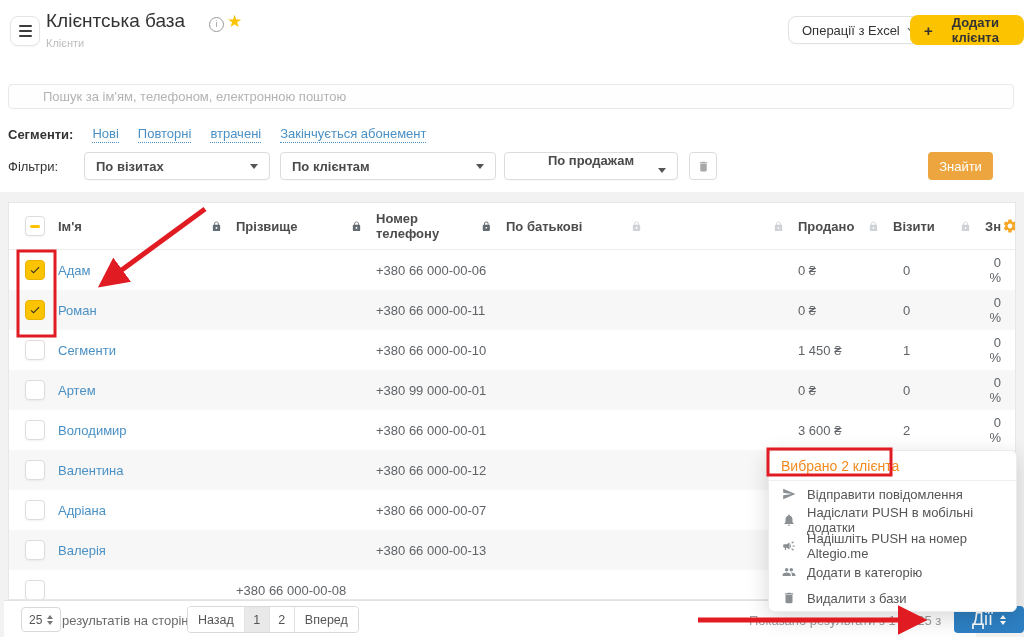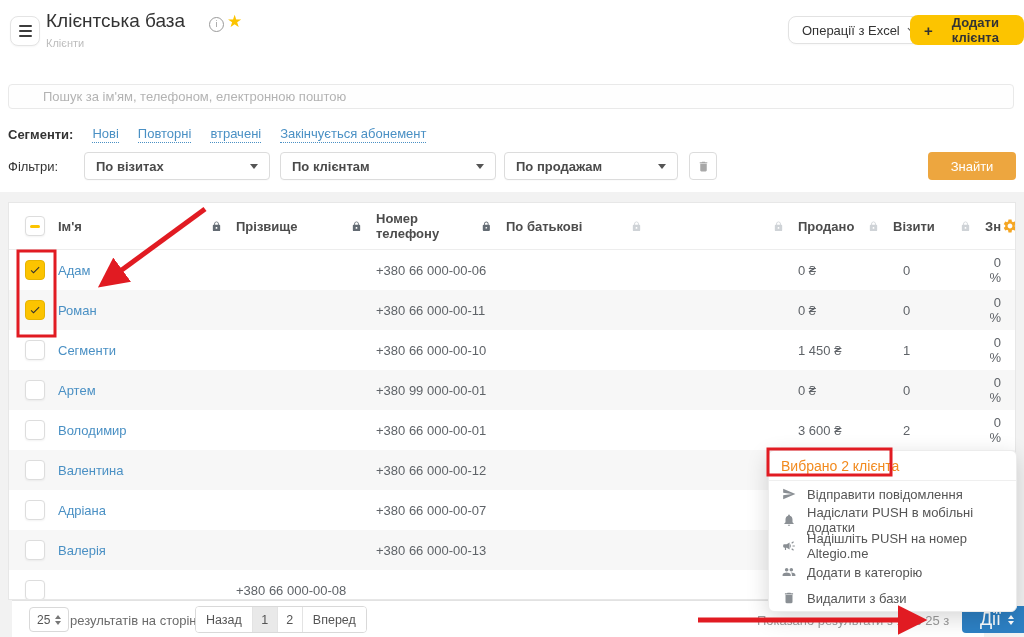--- a/index.html
+++ b/index.html
@@ -42,25 +42,25 @@
 
   .filters-row{position:absolute;left:8px;top:152px;display:flex;align-items:center;}
   .filters-label{font-size:13px;color:#333;width:52px;}
   .f-dd{height:28px;box-sizing:border-box;border:1px solid #dcdcdc;border-radius:4px;background:#fff;
     display:flex;align-items:center;padding:0 11px;font-size:13px;font-weight:bold;color:#4a4a4a;
     cursor:pointer;box-shadow:0 1px 1px rgba(0,0,0,.02);}
   .f-dd .tri{margin-left:auto;width:0;height:0;border-left:4.5px solid transparent;
     border-right:4.5px solid transparent;border-top:5px solid #555;}
   .f-dd:nth-of-type(1){width:186px;margin-right:10px;}
   .f-dd:nth-of-type(2){width:216px;margin-right:8px;}
-  .f-dd:nth-of-type(3){width:174px;margin-right:11px;}
+  .f-dd:nth-of-type(3){width:174px;margin-right:11px;flex-direction:column;}
   .trash-btn{width:28px;height:28px;box-sizing:border-box;border:1px solid #dcdcdc;border-radius:4px;
     background:#fff;display:flex;align-items:center;justify-content:center;cursor:pointer;}
   .trash-btn svg{width:13px;height:13px;fill:#a8a8a8;}
-  .find-btn{position:absolute;left:928px;top:152px;width:88px;height:28px;background:var(--amber);
+  .find-btn{position:absolute;left:928px;top:152px;width:65px;height:28px;background:var(--amber);
     border:none;border-radius:4px;color:#fff;font-size:13px;cursor:pointer;}
 
   
   #table-card{position:absolute;left:8px;top:202px;width:1008px;height:398px;background:#fff;
     border:1px solid #e7e7e7;box-sizing:border-box;overflow:hidden;}
   .tgrid{display:grid;grid-template-columns:49px 178px 140px 130px 150px 142px 95px 92px 1fr;align-items:center;}
   #thead{height:46px;border-bottom:1px solid #ededed;position:relative;}
   .th{font-size:13px;font-weight:bold;color:#4c4c4c;display:flex;align-items:center;}
   .th .lock{margin-left:auto;margin-right:14px;width:11px;height:11px;}
   .lock-dark{fill:#636b73;}
@@ -78,21 +78,21 @@
   .cb.indet i{display:block;width:10px;height:3px;border-radius:1.5px;background:var(--yellow);}
 
   .trow{height:40px;}
   .trow.alt{background:#f7f7f7;}
   .trow .name{font-size:13px;color:var(--link);text-decoration:none;cursor:pointer;}
   .trow .cell{font-size:13px;color:#5f6368;}
   .trow .visits{padding-left:10px;}
   .trow .discount{text-align:right;padding-right:14px;}
 
   
-  #footer-bar{position:absolute;left:12px;top:600px;width:972px;height:37px;background:#fff;
+  #footer-bar{position:absolute;left:4px;top:600px;width:972px;height:37px;background:#fff;
     border-top:1px solid #e2e2e2;box-sizing:border-box;}
   .perpage{position:absolute;left:17px;top:6px;height:25px;box-sizing:border-box;border:1px solid #d9d9d9;
     border-radius:4px;background:#fff;display:flex;align-items:center;gap:5px;padding:0 7px;
     font-size:12px;color:#555;cursor:pointer;}
   .sort-arrows{display:flex;flex-direction:column;gap:2px;}
   .sort-arrows b{display:block;width:0;height:0;border-left:3.5px solid transparent;border-right:3.5px solid transparent;}
   .sort-arrows b.up{border-bottom:4px solid #777;}
   .sort-arrows b.dn{border-top:4px solid #777;}
   .perpage-label{position:absolute;left:58px;top:12px;font-size:13px;color:#6b6b6b;}
   .pagination{position:absolute;left:183px;top:5px;height:27px;box-sizing:border-box;display:flex;

